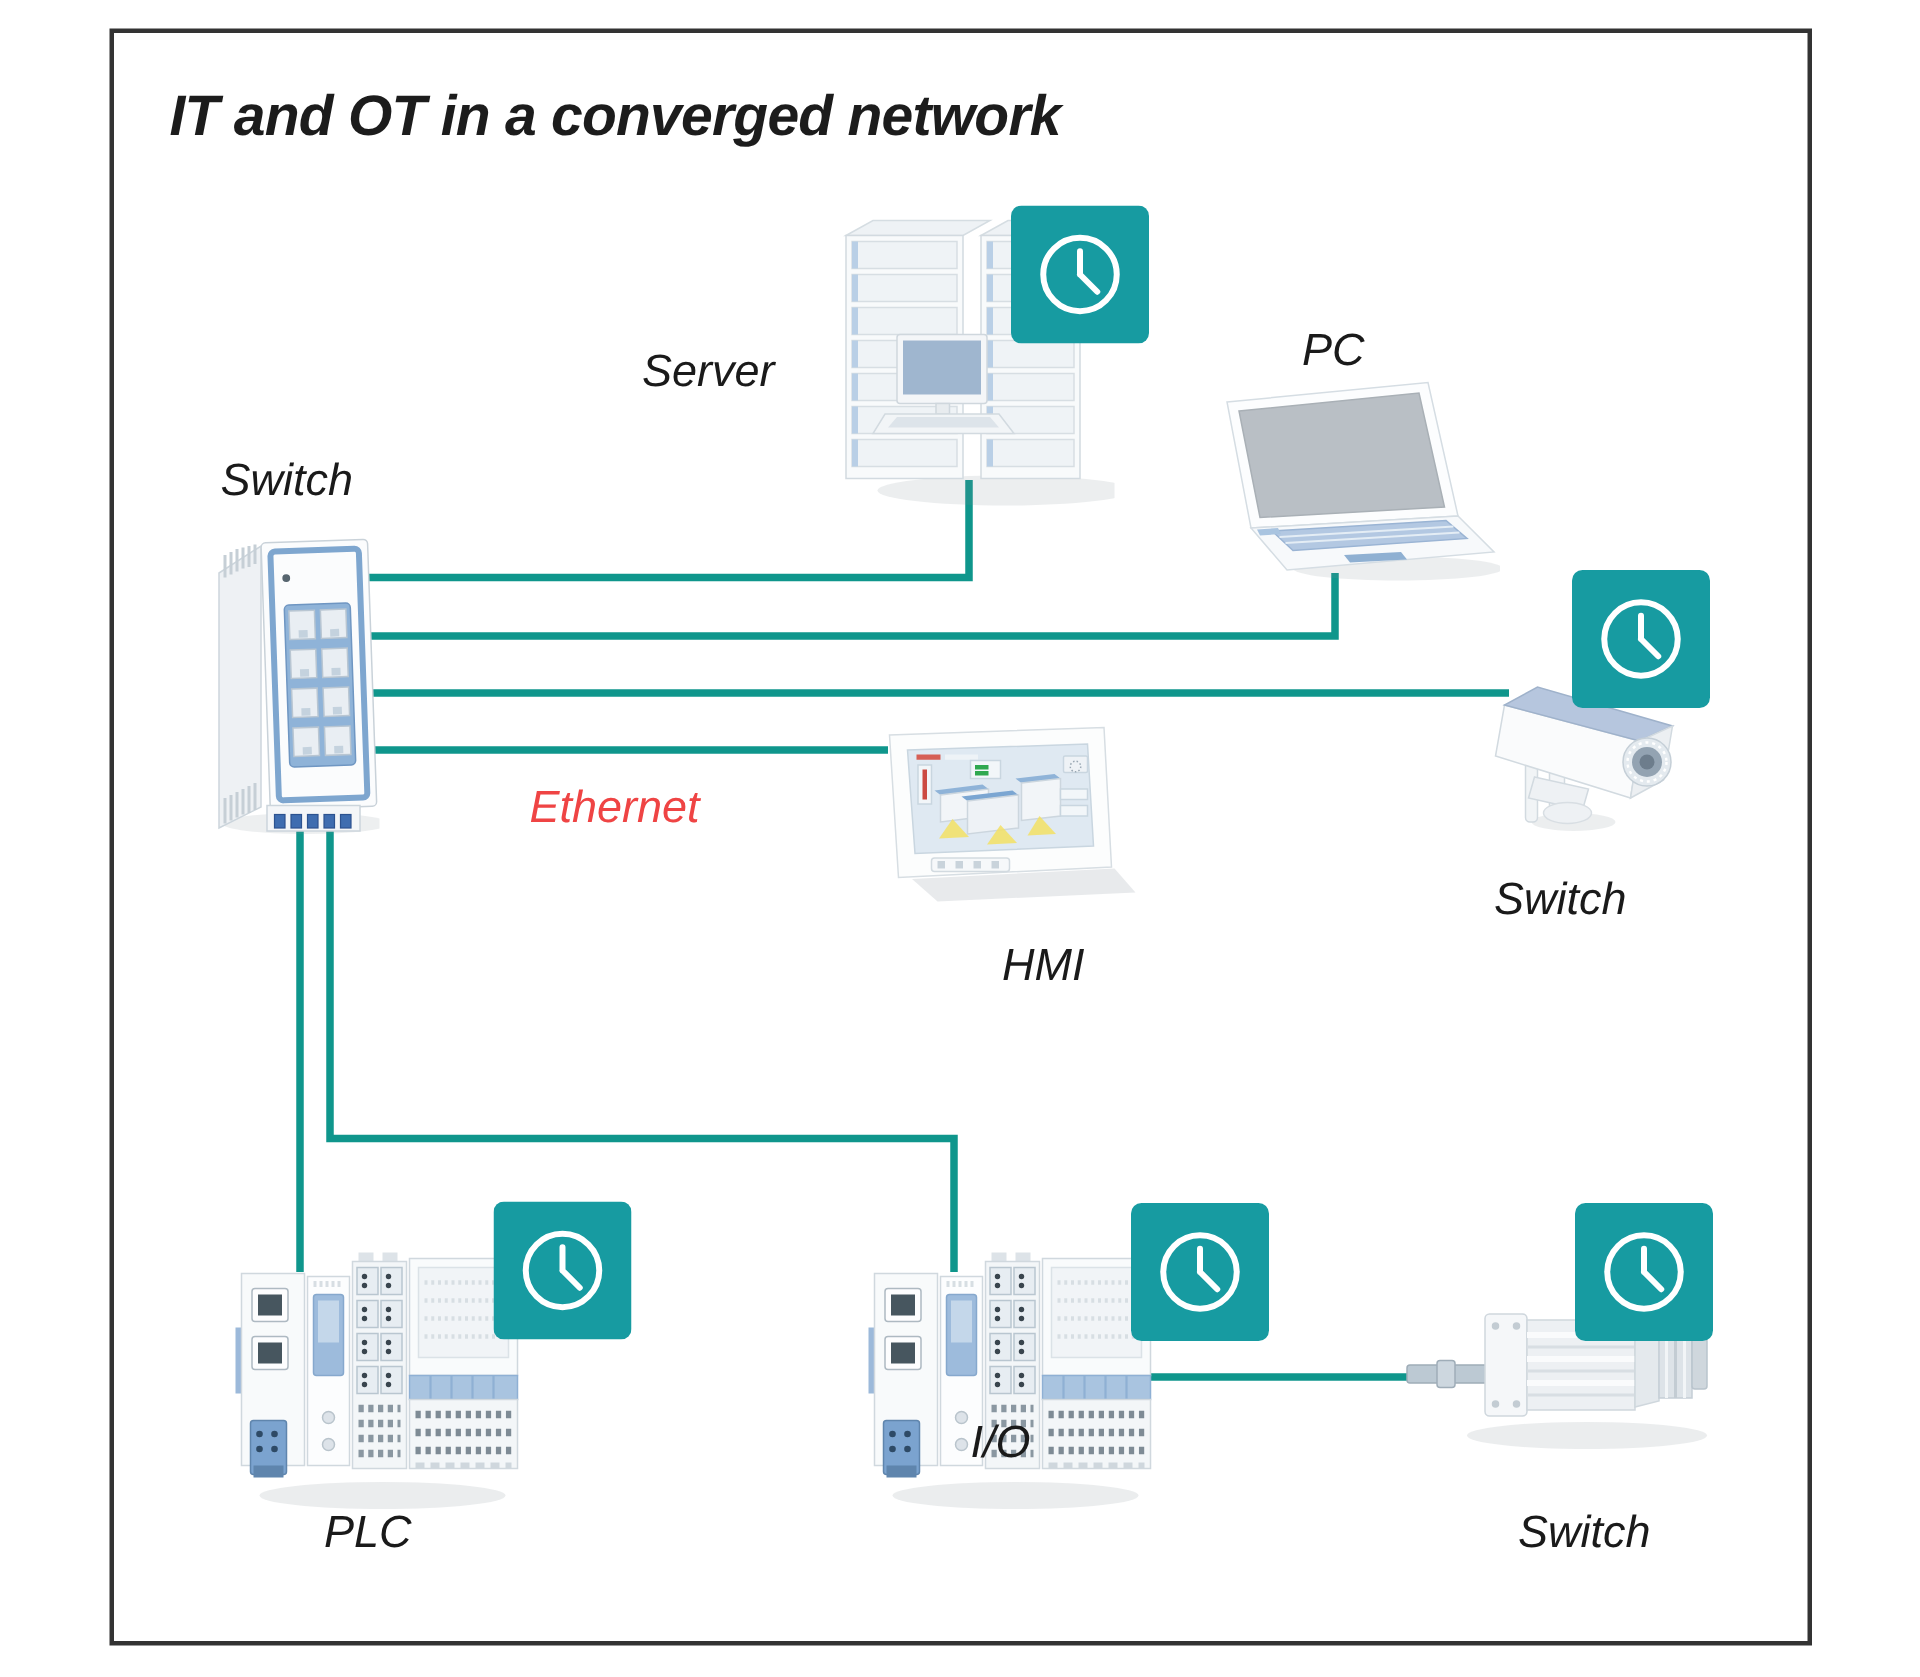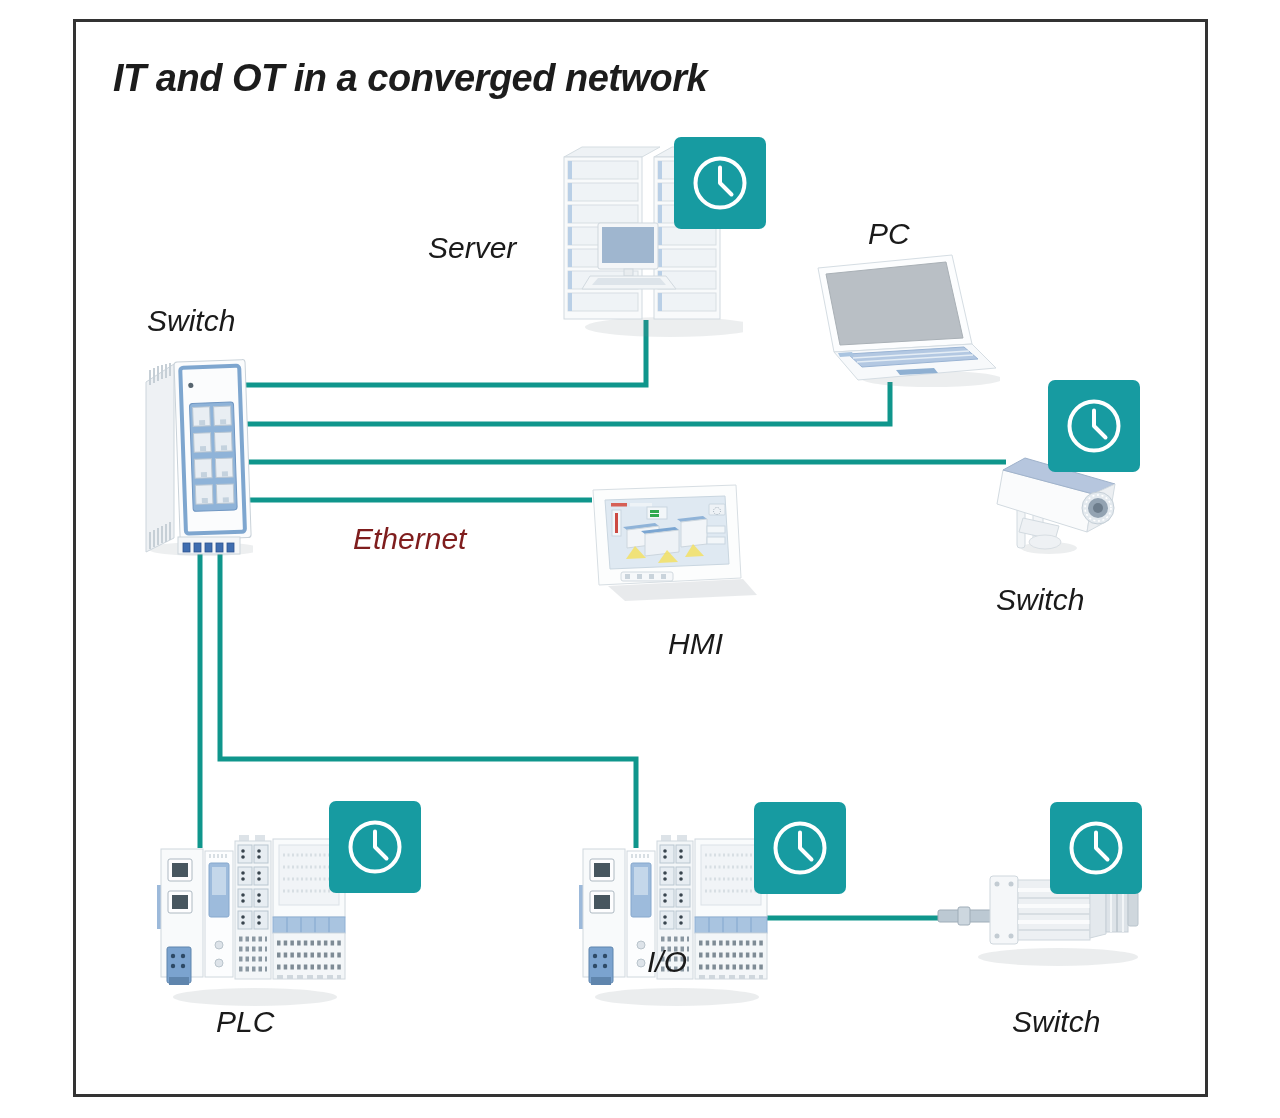--- a/index.html
+++ b/index.html
@@ -13,21 +13,21 @@
     border:3px solid #333333;box-sizing:border-box;background:#ffffff;
   }
   .title{
     position:absolute;left:113px;top:57px;
     font-size:38px;font-weight:700;letter-spacing:-0.5px;color:#1c1c1c;white-space:nowrap;
   }
   .node-label{
     position:absolute;font-size:30px;color:#1a1a1a;white-space:nowrap;
   }
   .ethernet-label{
-    position:absolute;left:353px;top:522px;font-size:30px;color:#7f1d1d;white-space:nowrap;
+    position:absolute;left:353px;top:522px;font-size:30px;color:#ef4444;white-space:nowrap;
   }
   .abs{position:absolute;}
   svg{display:block;}
   #lines{position:absolute;left:0;top:0;}
   .clock-badge{position:absolute;width:92px;height:92px;}
 </style>
 </head>
 <body>
 
 <div id="canvas">

